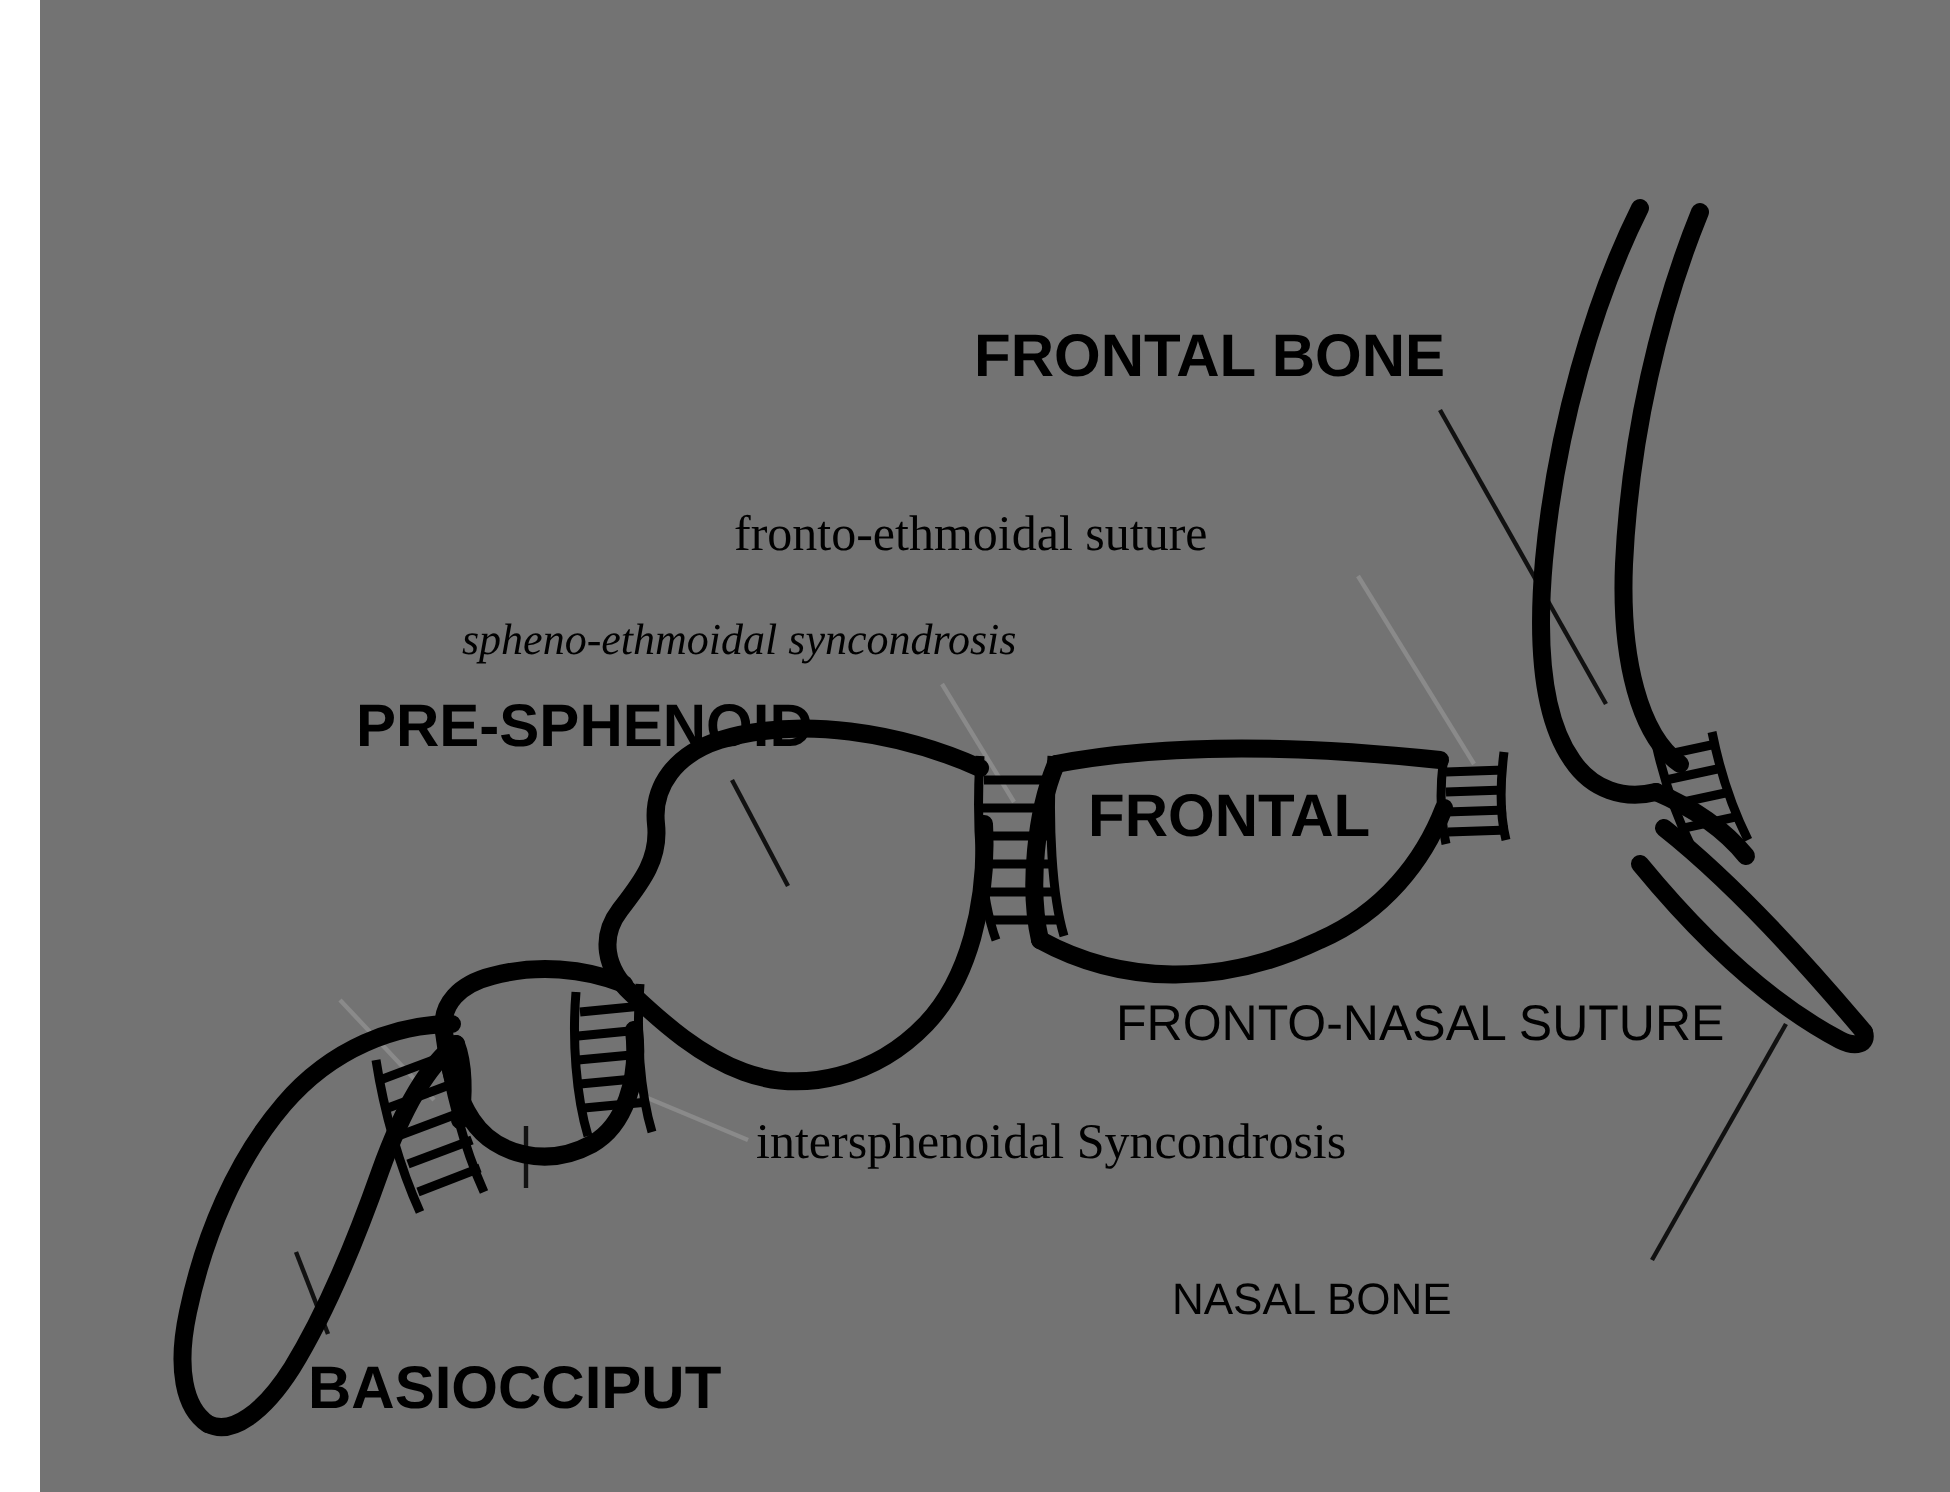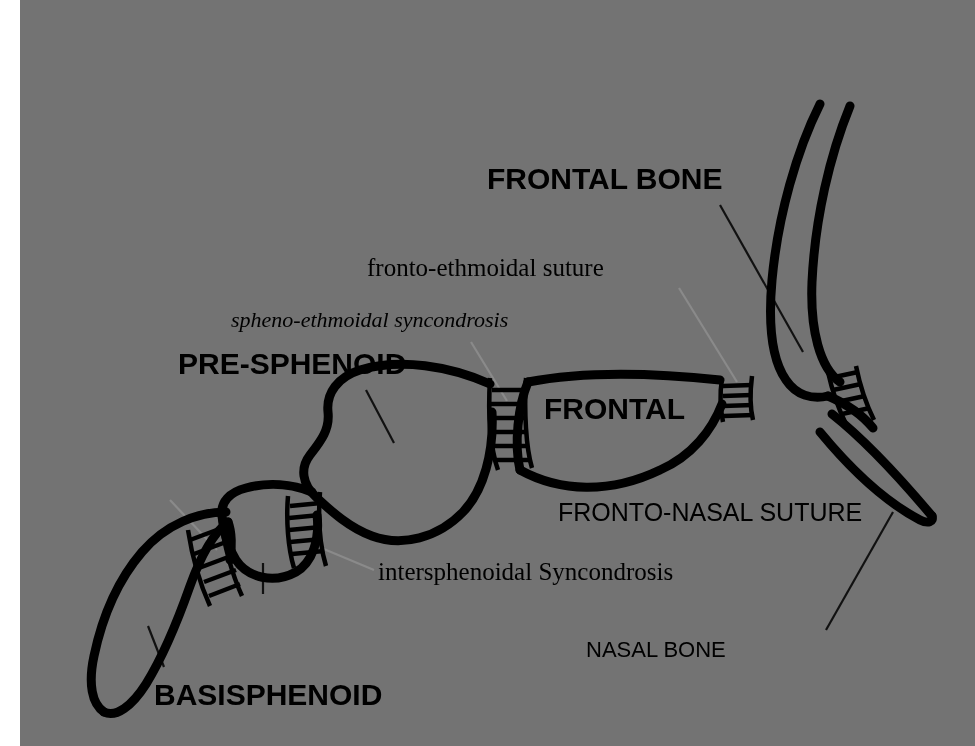--- a/index.html
+++ b/index.html
@@ -159,15 +159,15 @@
   <div class="label bold sans" style="left:524px; top:393px; font-size:30px;">FRONTAL</div>
 
 
   <div class="label sans" style="left:538px; top:499px; font-size:25px;">FRONTO-NASAL SUTURE</div>
 
   <div class="label serif" style="left:358px; top:559px; font-size:25px;">intersphenoidal Syncondrosis</div>
 
 
   <div class="label sans" style="left:566px; top:638px; font-size:22px;">NASAL BONE</div>
 
-  <div class="label bold sans" style="left:134px; top:679px; font-size:30px;">BASISPHENOID</div>
+  <div class="label bold sans" style="left:134px; top:679px; font-size:30px;">BASIOCCIPUT</div>
 
 </div>
 
 </body></html>

